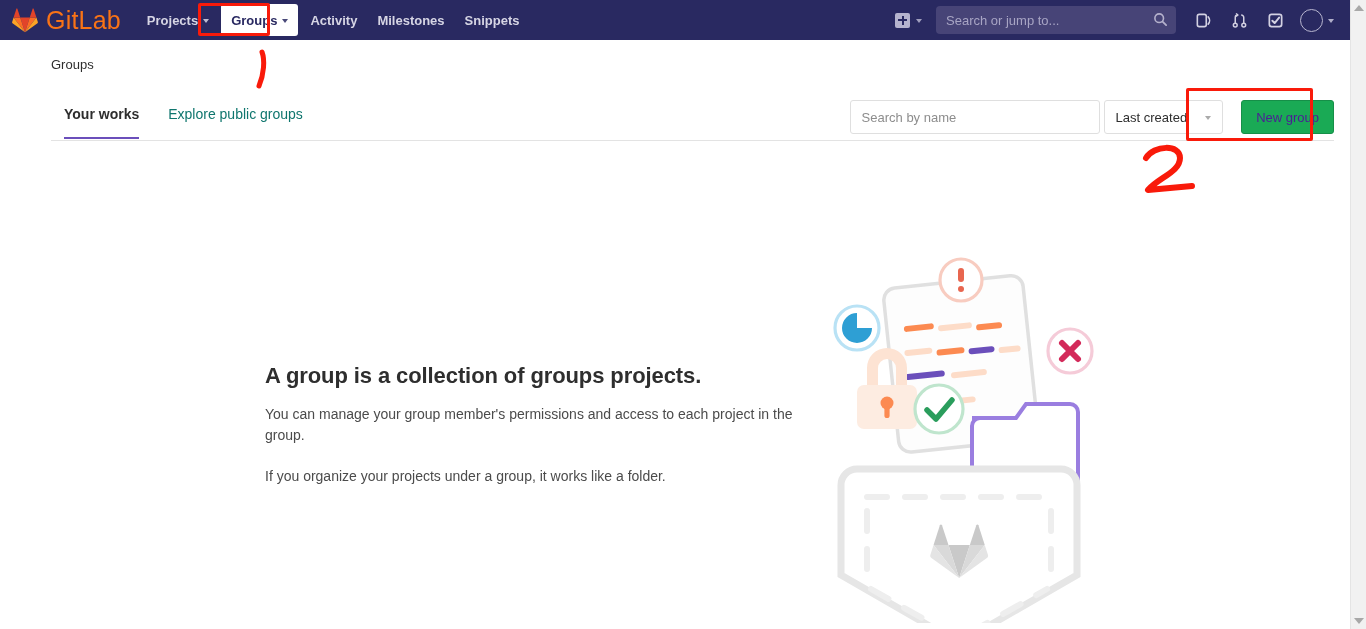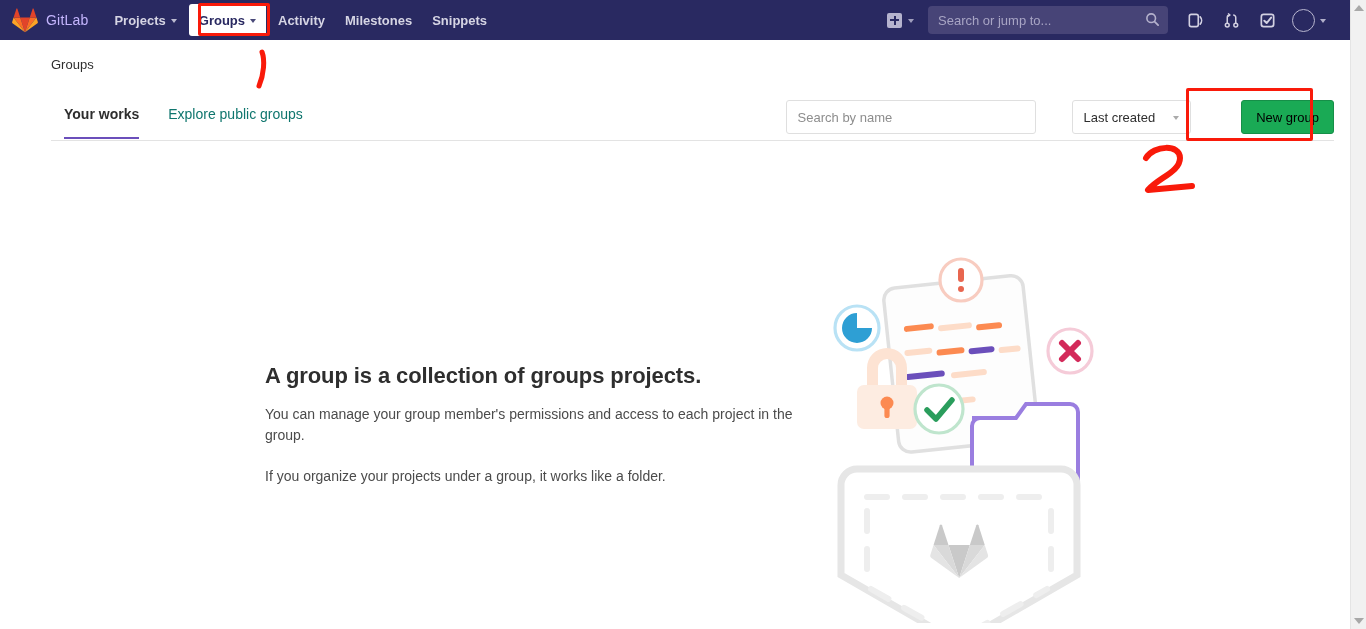--- a/index.html
+++ b/index.html
@@ -28,22 +28,22 @@
   .brand {
     display: flex;
     align-items: center;
     gap: 8px;
     margin-left: 12px;
     margin-right: 16px;
     text-decoration: none;
   }
   .brand-logo { width: 26px; height: 26px; display: block; }
   .brand-text {
-    color: #c4b5fd;
-    font-size: 14px;
+    color: #f97316;
+    font-size: 25px;
     font-weight: 400;
     letter-spacing: .2px;
   }
 
   .nav-items { display: flex; align-items: center; height: 40px; }
 
   .nav-item {
     display: flex;
     align-items: center;
     gap: 5px;
@@ -71,21 +71,21 @@
     opacity: .85;
     position: relative;
     top: 1px;
   }
 
   .nav-right {
     margin-left: auto;
     display: flex;
     align-items: center;
     gap: 2px;
-    padding-right: 16px;
+    padding-right: 8px;
     height: 40px;
   }
 
   .nav-plus {
     display: flex;
     align-items: center;
     gap: 6px;
     padding: 0 8px;
     height: 40px;
     cursor: pointer;
@@ -228,21 +228,20 @@
     left: 13px; right: 16px; bottom: -1px;
     height: 2px;
     background: #6b4fbb;
   }
 
   .filters {
     margin-left: auto;
     display: flex;
     align-items: center;
     padding-top: 12px;
-    gap: 32px;
   }
   .name-search {
     width: 250px;
     height: 34px;
     border: 1px solid #dfdfdf;
     border-radius: 3px;
     background: #fff;
     padding: 0 11px;
     font-size: 13px;
     font-family: "Liberation Sans", sans-serif;
@@ -268,21 +267,21 @@
   }
   .sortbox .caret { color: #9b9b9b; }
 
   .new-group-btn {
     margin-left: 18px;
     height: 34px;
     padding: 0 14px;
     background: #1aaa55;
     border: 1px solid #168f48;
     border-radius: 3px;
-    color: #000000;
+    color: #4c1d95;
     font-size: 13px;
     font-family: "Liberation Sans", sans-serif;
     cursor: pointer;
     white-space: nowrap;
   }
 
   
   .empty-state {
     display: flex;
     align-items: center;

